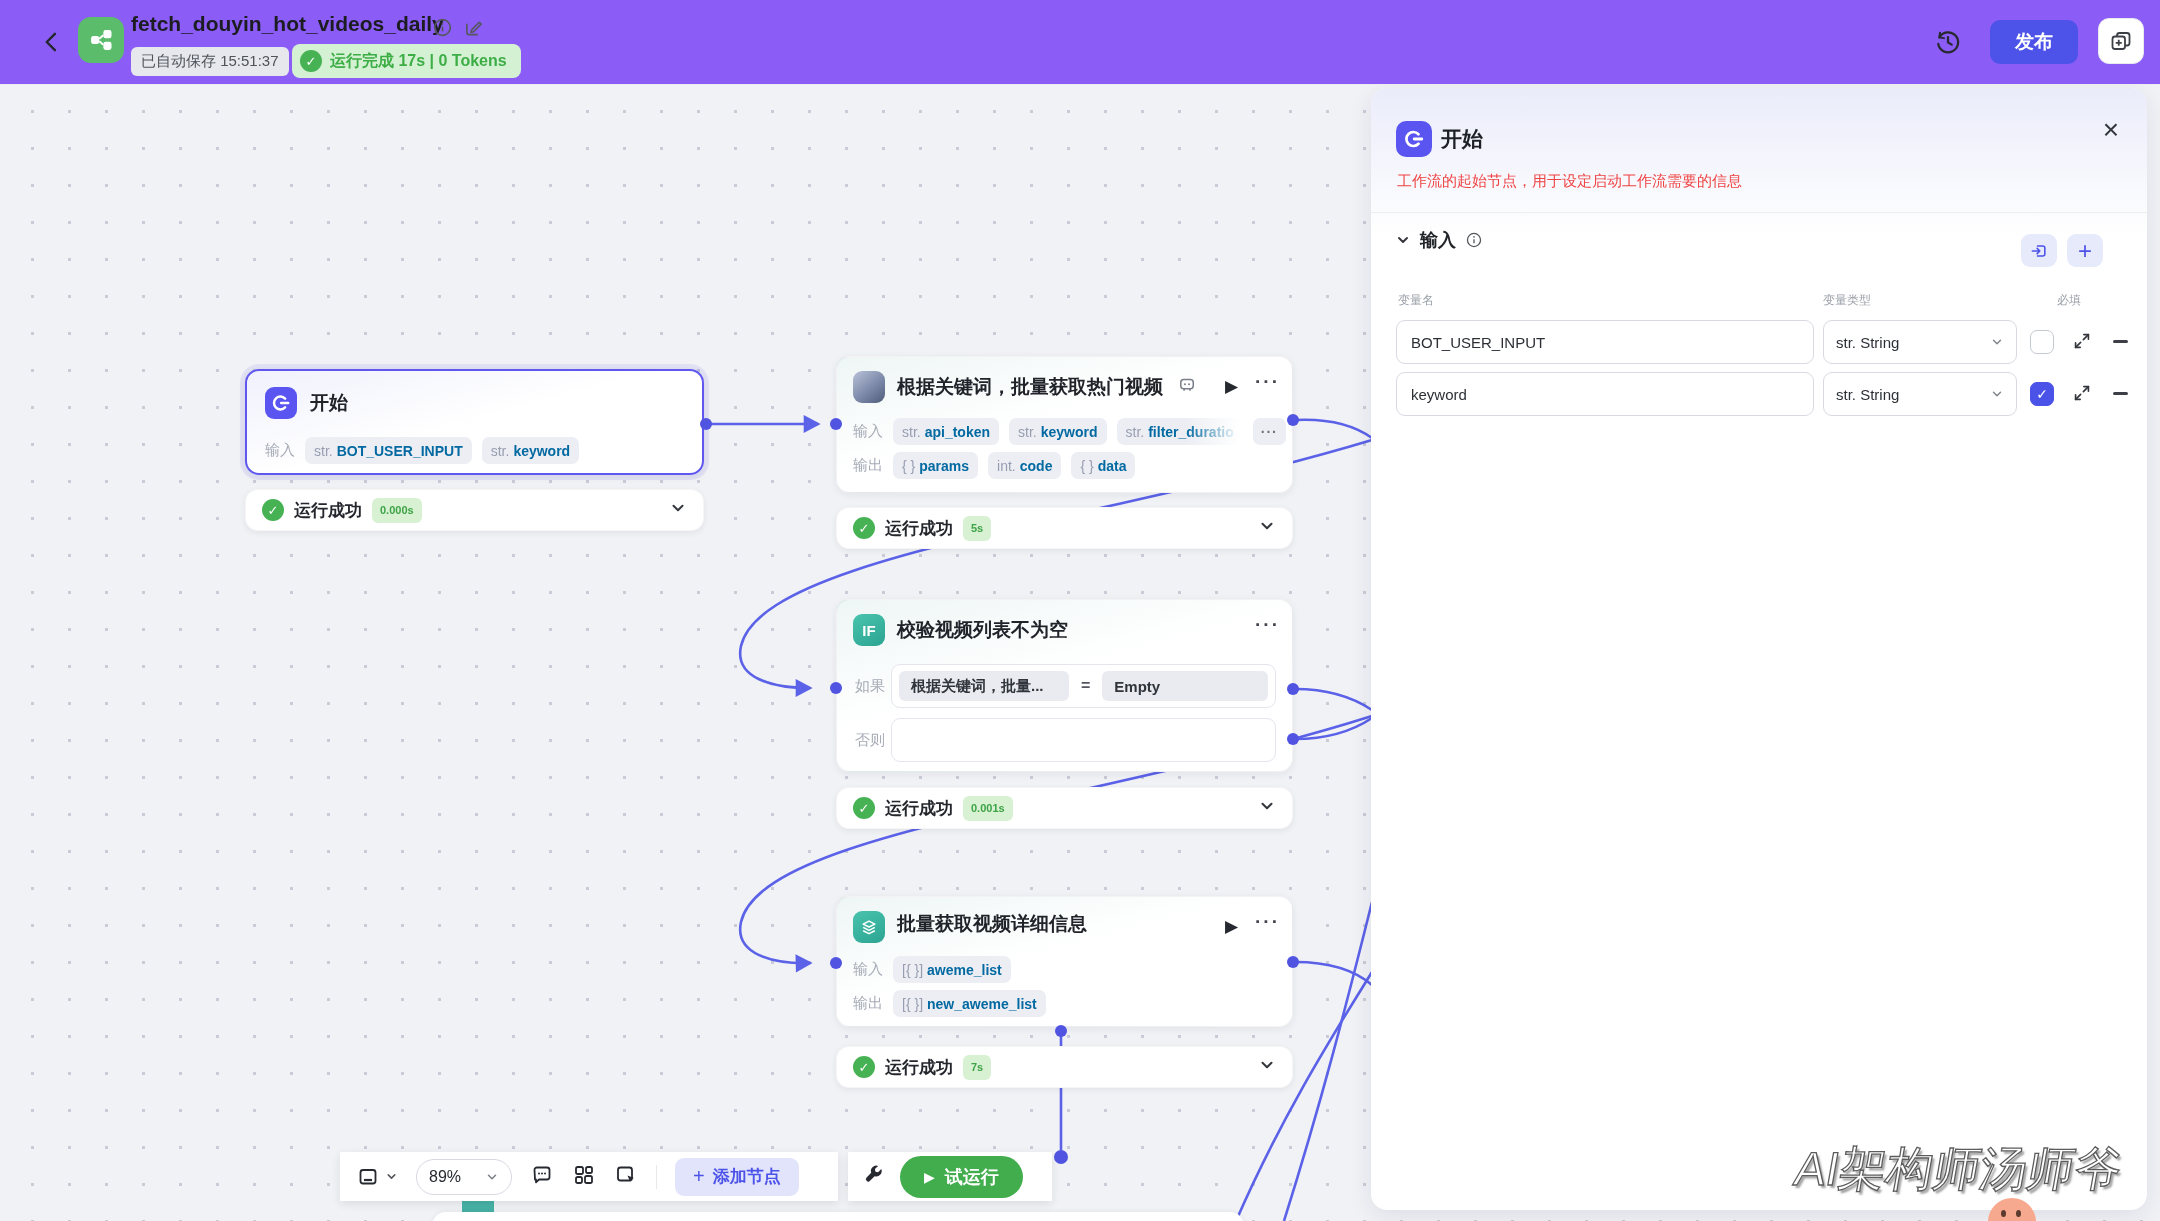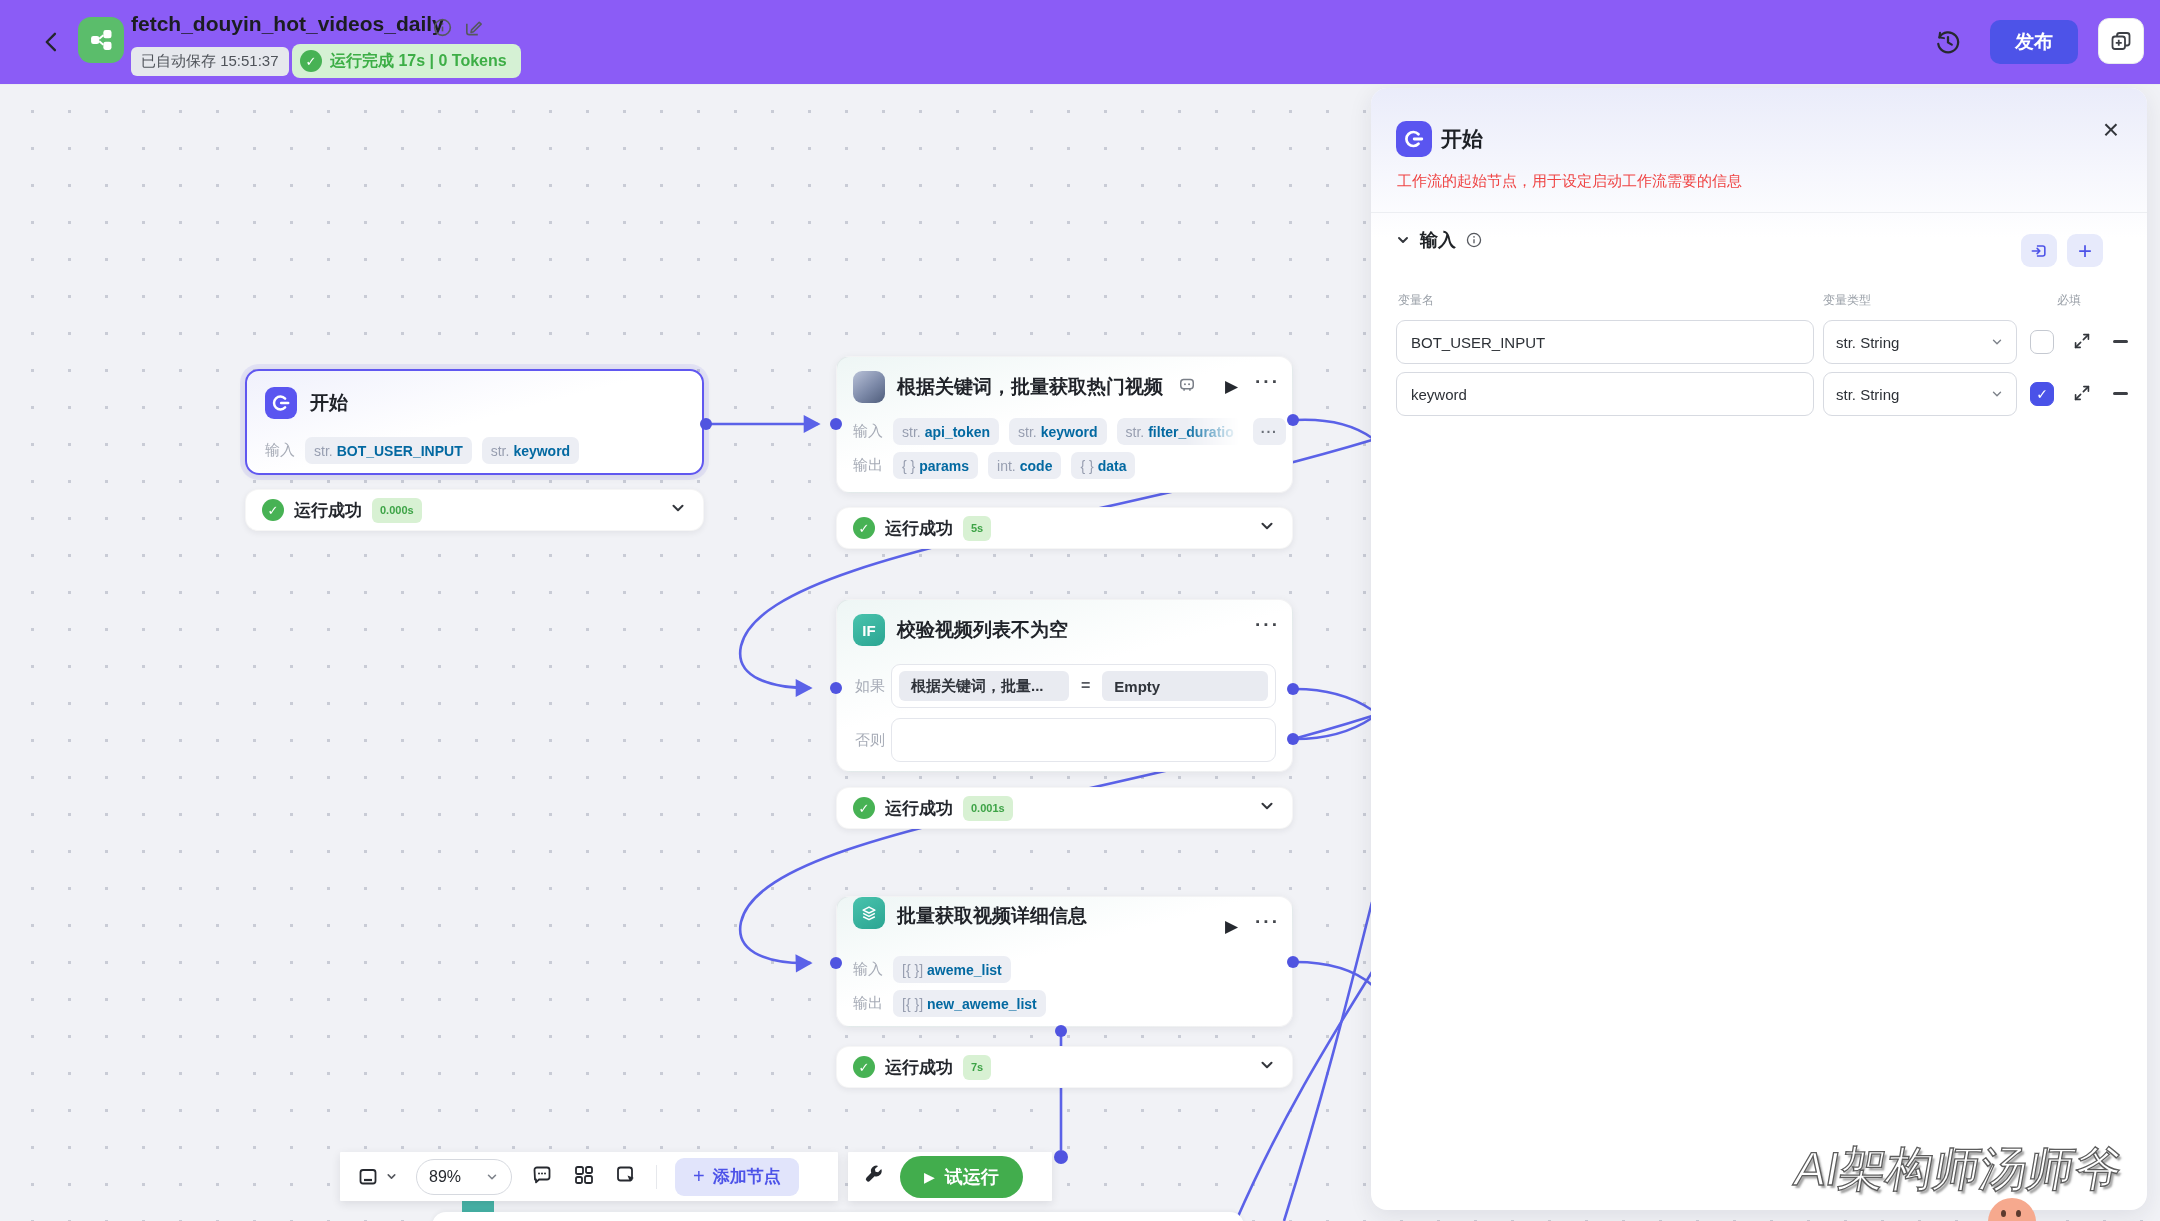--- a/index.html
+++ b/index.html
@@ -206,21 +206,21 @@
   <div class="statusbar" style="left:836px;top:787px;width:457px;">
     <span class="ckc">✓</span>
     <span class="stext">运行成功</span>
     <span class="stime">0.001s</span>
     <span class="sbchev"><svg width="18" height="18" viewBox="0 0 20 20">
           <path d="M5 7.5 l5 5 5-5" stroke="#33363c" stroke-width="2.2" fill="none" stroke-linecap="round" stroke-linejoin="round"></path>
         </svg></span>
   </div>
 
   <div class="node tint" style="left:836px;top:896px;width:457px;height:131px;">
-    <div class="abs" style="left:16px;top:0;display:flex;align-items:flex-end;gap:12px;">
+    <div class="abs" style="left:16px;top:14px;display:flex;align-items:flex-start;gap:12px;">
       <span class="nicon" style="background:linear-gradient(150deg,#49c3ad,#2ba592);">
         <svg width="20" height="20" viewBox="0 0 24 24" fill="none" stroke="#fff" stroke-width="1.9" stroke-linejoin="round">
             <path d="M5 8.5 l7 -3.5 7 3.5 -7 3.5 z"></path>
             <path d="M5 12.5 l7 3.5 7 -3.5"></path>
             <path d="M5 16.5 l7 3.5 7 -3.5"></path>
           </svg>
       </span>
       <span class="ntitle">批量获取视频详细信息</span>
     </div>
     <span class="abs playtri" style="left:388px;top:19px;">▶</span>

